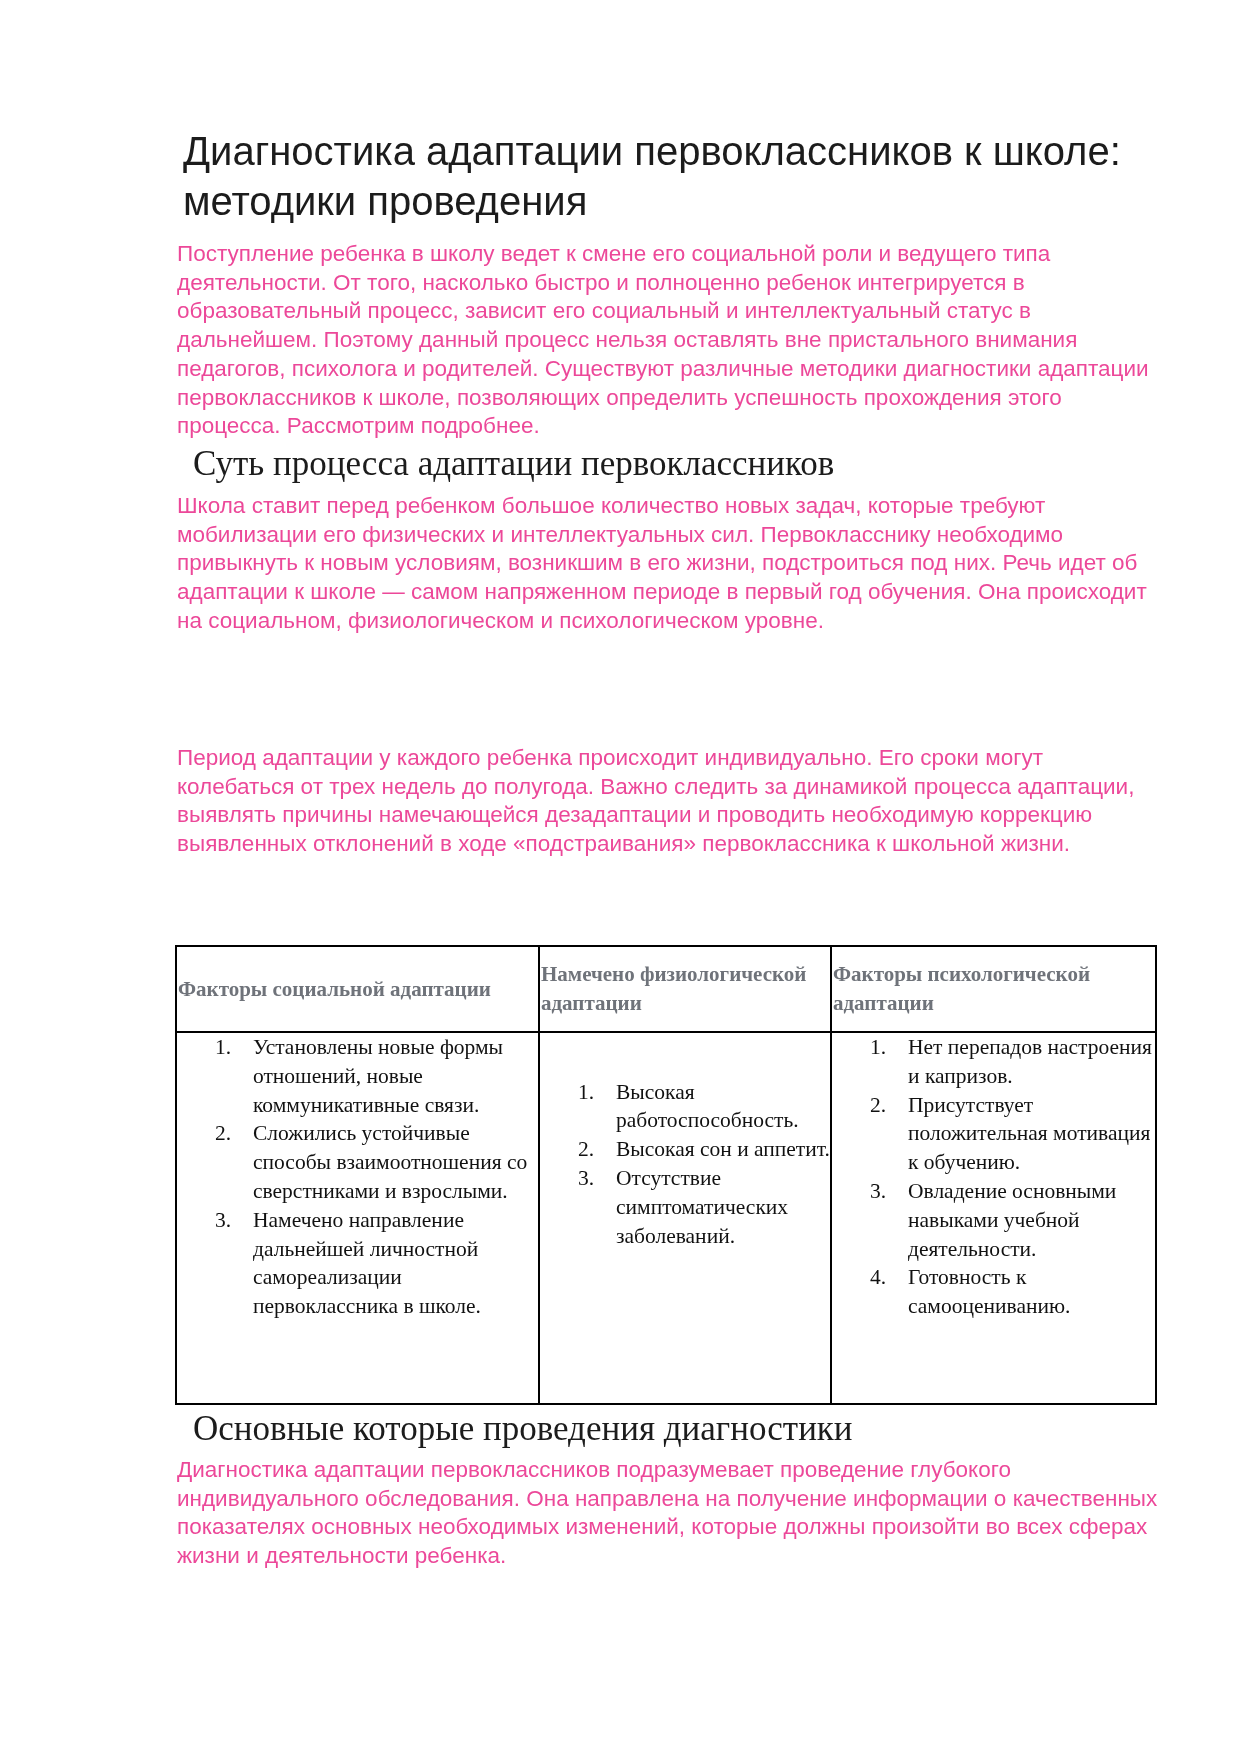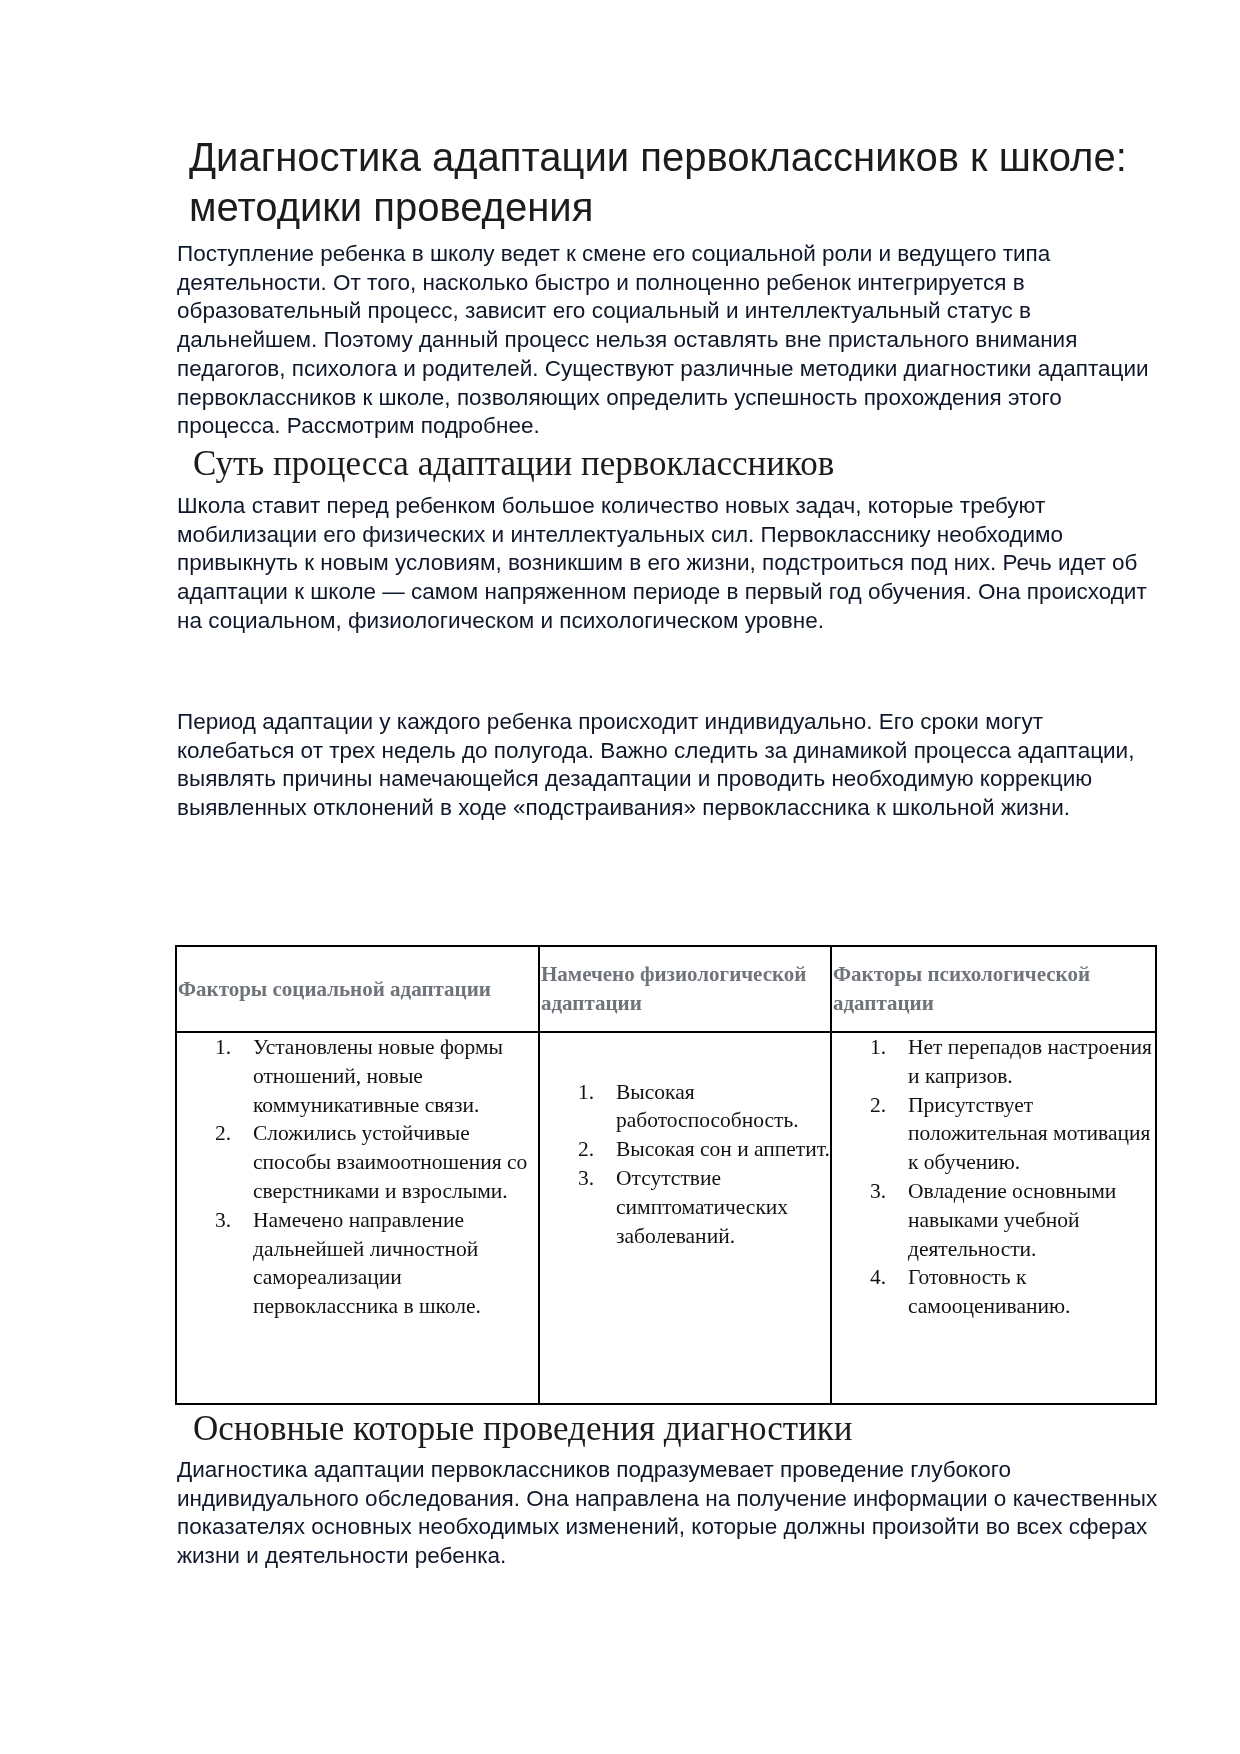--- a/index.html
+++ b/index.html
@@ -1,26 +1,26 @@
 <!DOCTYPE html>
 <html><head>
 <meta charset="utf-8">
 <style>
   html, body { margin: 0; padding: 0; background: #ffffff; }
   body { width: 1240px; height: 1754px; position: relative; overflow: hidden; }
   .page { position: absolute; left: 177px; top: 0; width: 980px; }
   .h1 {
     position: absolute; left: 0; top: 120px; width: 980px;
     font-family: "Liberation Sans", sans-serif; font-size: 40px; line-height: 50px;
-    color: #1c1c1c; margin: 12px; font-weight: normal;
+    color: #1c1c1c; margin: 6px; font-weight: normal;
   }
   .p {
     position: absolute; left: 0; width: 985px; margin: 0;
     font-family: "Liberation Sans", sans-serif; font-size: 22.5px; line-height: 28.7px;
-    color: #0f172a;
+    color: #ec4899;
   }
   .h2 {
     position: absolute; left: 0; margin: 16px; font-weight: normal;
     font-family: "Liberation Serif", serif; font-size: 35px; line-height: 40px;
     color: #1c1c1c;
   }
   table.factors {
     position: absolute; left: -2px; top: 945px; width: 980px; border-collapse: collapse;
     table-layout: fixed;
   }
@@ -50,21 +50,21 @@
 <div class="page">
 
   <h1 class="h1">Диагностика адаптации первоклассников к школе: методики проведения</h1>
 
   <p class="p" style="top:240px;">Поступление ребенка в школу ведет к смене его социальной роли и ведущего типа деятельности. От того, насколько быстро и полноценно ребенок интегрируется в образовательный процесс, зависит его социальный и интеллектуальный статус в дальнейшем. Поэтому данный процесс нельзя оставлять вне пристального внимания педагогов, психолога и родителей. Существуют различные методики диагностики адаптации первоклассников к школе, позволяющих определить успешность прохождения этого процесса. Рассмотрим подробнее.</p>
 
   <h2 class="h2" style="top:428px;">Суть процесса адаптации первоклассников</h2>
 
   <p class="p" style="top:492px;">Школа ставит перед ребенком большое количество новых задач, которые требуют мобилизации его физических и интеллектуальных сил. Первокласснику необходимо привыкнуть к новым условиям, возникшим в его жизни, подстроиться под них. Речь идет об адаптации к школе — самом напряженном периоде в первый год обучения. Она происходит на социальном, физиологическом и психологическом уровне.</p>
 
-  <p class="p" style="top:708px;">Период адаптации у каждого ребенка происходит индивидуально. Его сроки могут колебаться от трех недель до полугода. Важно следить за динамикой процесса адаптации, выявлять причины намечающейся дезадаптации и проводить необходимую коррекцию выявленных отклонений в ходе «подстраивания» первоклассника к школьной жизни.</p>
+  <p class="p" style="top:744px;">Период адаптации у каждого ребенка происходит индивидуально. Его сроки могут колебаться от трех недель до полугода. Важно следить за динамикой процесса адаптации, выявлять причины намечающейся дезадаптации и проводить необходимую коррекцию выявленных отклонений в ходе «подстраивания» первоклассника к школьной жизни.</p>
 
   <table class="factors">
     <colgroup>
       <col style="width:363px">
       <col style="width:292px">
       <col style="width:325px">
     </colgroup>
     <thead>
       <tr>
         <th>Факторы социальной адаптации</th>

